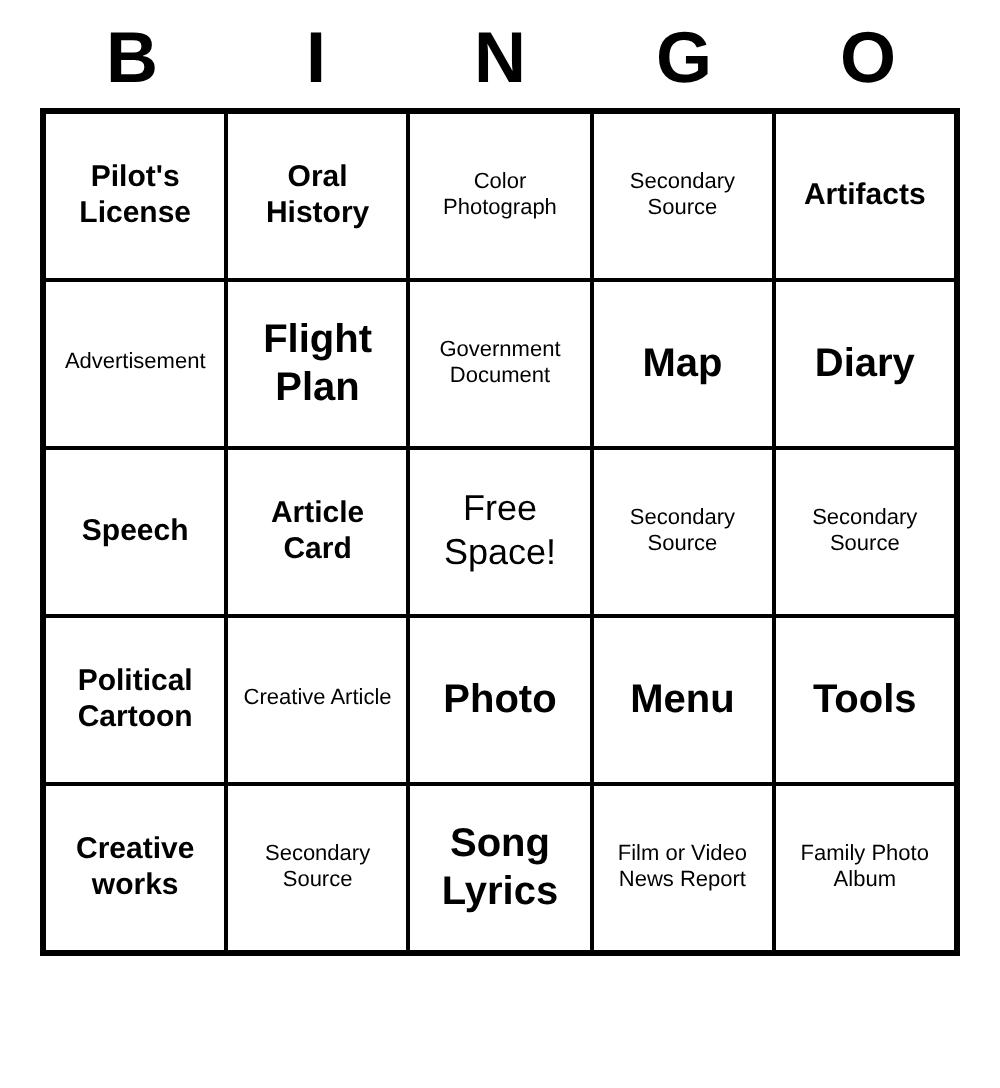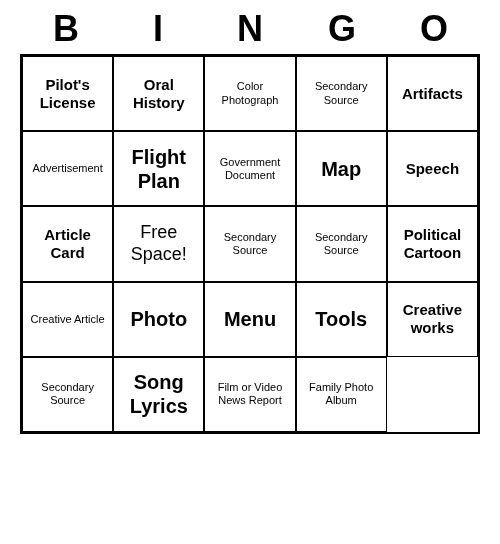--- a/index.html
+++ b/index.html
@@ -23,21 +23,21 @@
       font-size: 36px;
       font-weight: bold;
       width: 80px;
       text-align: center;
     }
     .bingo-grid {
       display: grid;
       grid-template-columns: repeat(5, 1fr);
       grid-template-rows: repeat(5, 1fr);
       width: 460px;
-      height: 380px;
+      height: 424px;
       border: 2px solid #000;
     }
     .bingo-cell {
       border: 1px solid #000;
       display: flex;
       align-items: center;
       justify-content: center;
       text-align: center;
       padding: 4px;
       line-height: 1.2;
@@ -72,20 +72,21 @@
 <div class="bingo-grid">
 <div class="bingo-cell medium-text">Pilot's License</div>
     <div class="bingo-cell medium-text">Oral History</div>
     <div class="bingo-cell small-text">Color Photograph</div>
     <div class="bingo-cell small-text">Secondary Source</div>
     <div class="bingo-cell medium-text">Artifacts</div>
     <div class="bingo-cell small-text">Advertisement</div>
     <div class="bingo-cell large-text">Flight Plan</div>
     <div class="bingo-cell small-text">Government Document</div>
     <div class="bingo-cell large-text">Map</div>
+    <div class="bingo-cell large-text">Diary</div>
     <div class="bingo-cell medium-text">Speech</div>
     <div class="bingo-cell medium-text">Article Card</div>
     <div class="bingo-cell free-space">Free Space!</div>
     <div class="bingo-cell small-text">Secondary Source</div>
     <div class="bingo-cell small-text">Secondary Source</div>
     <div class="bingo-cell medium-text">Political Cartoon</div>
     <div class="bingo-cell small-text">Creative Article</div>
     <div class="bingo-cell large-text">Photo</div>
     <div class="bingo-cell large-text">Menu</div>
     <div class="bingo-cell large-text">Tools</div>

